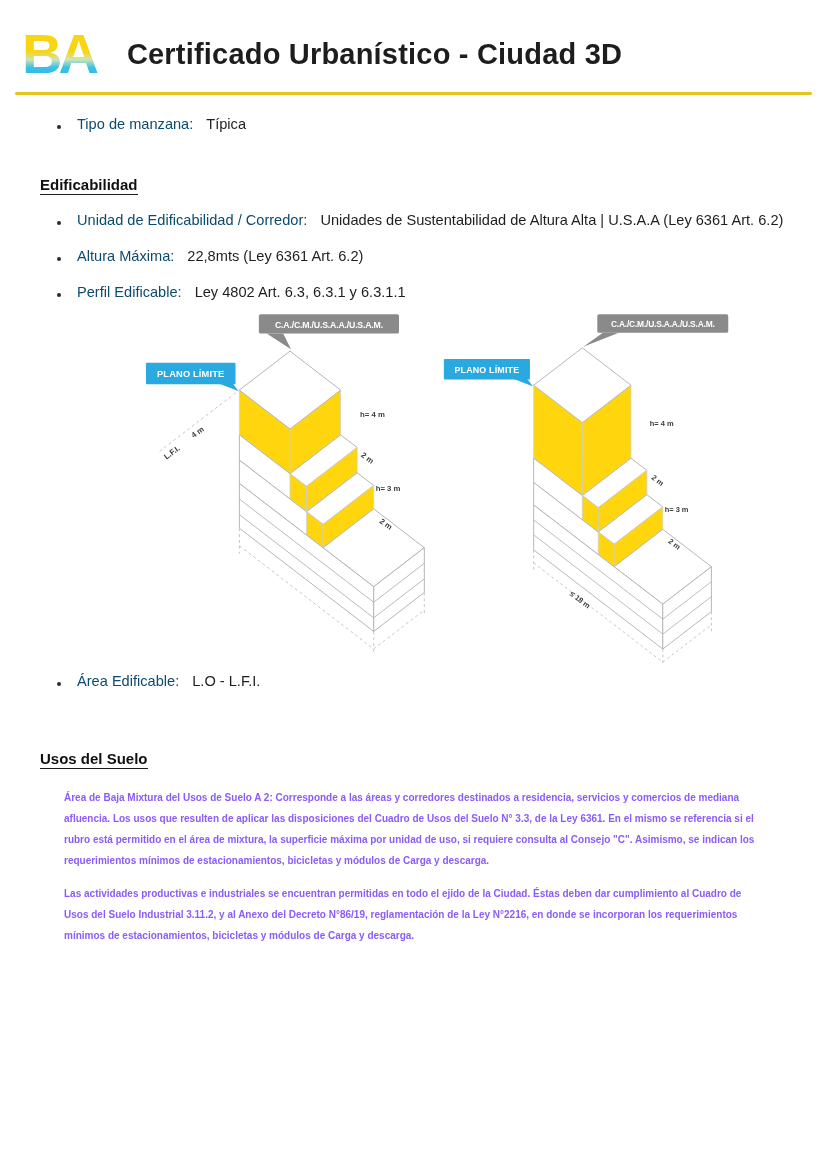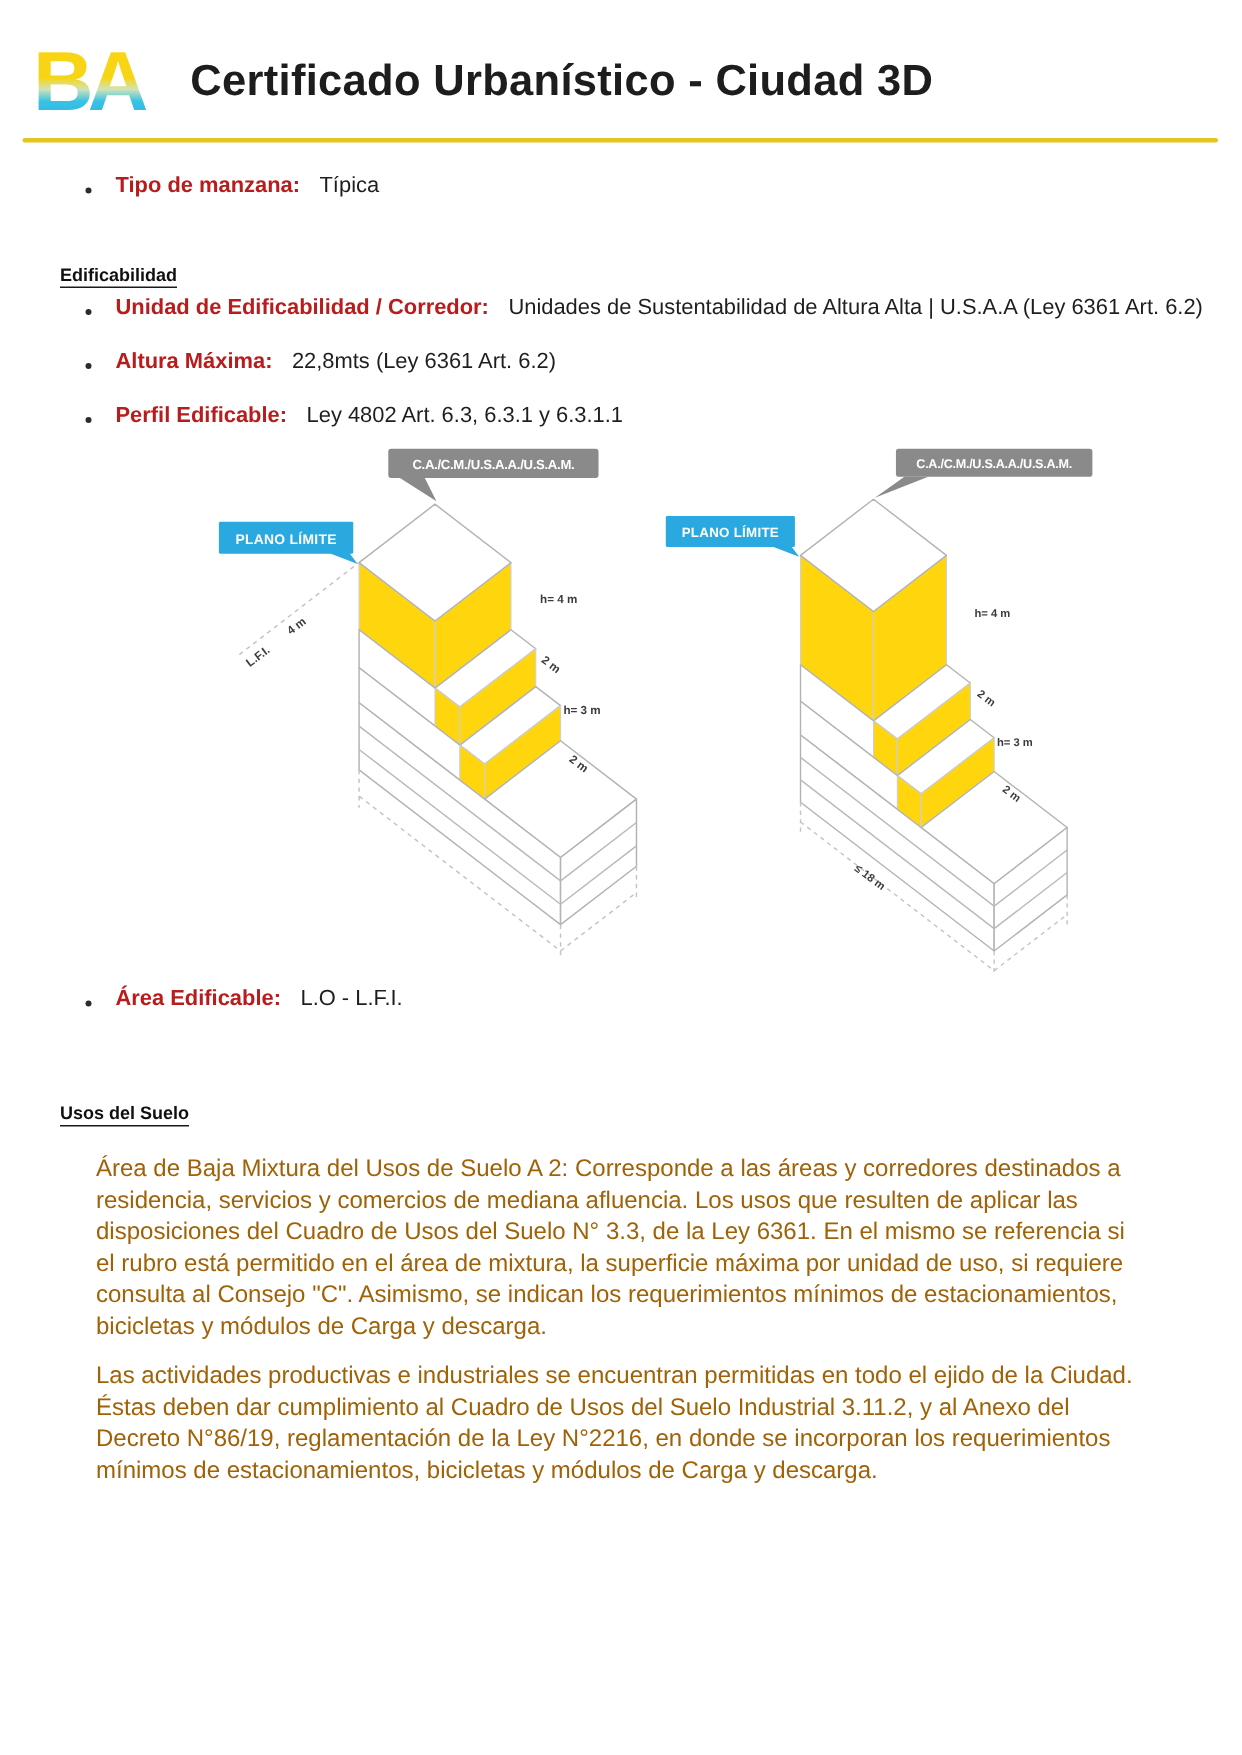--- a/index.html
+++ b/index.html
@@ -14,44 +14,44 @@
     background:linear-gradient(180deg,#f9d616 0%,#f8d513 46%,#cfe3b8 60%,#39c2e5 74%,#2ab4e2 100%);
     -webkit-background-clip:text;background-clip:text;color:transparent;
     padding-right:6px;
   }
   .title{font-size:29px;font-weight:bold;color:#1d1d1d;margin-left:26px;letter-spacing:.2px;}
   .rule{height:3px;background:#e5c41d;margin:10px 16px 0 15px;border-radius:2px;}
   
   .bullets{padding-left:57px;padding-right:40px;}
   .bullet{display:flex;font-size:14.6px;line-height:15px;}
   .bullet .dot{width:4px;height:4px;border-radius:50%;background:#2c2c2c;margin:8px 16px 0 0;flex:none;}
-  .bullet .lbl{font-weight:bold;color:#b91c1c;white-space:nowrap;}
+  .bullet .lbl{font-weight:normal;color:#0c4a6e;white-space:nowrap;}
   .bullet .val{margin-left:13px;color:#1e1e1e;white-space:nowrap;}
   .mt-manzana{margin-top:22px;}
-  .mt-item{margin-top:8px;}
+  .mt-item{margin-top:20px;}
   .gap-item{margin-top:21px;}
   
-  .section-h{margin:0 0 0 40px;font-size:12px;font-weight:bold;color:#101010;}
+  .section-h{margin:0 0 0 40px;font-size:15px;font-weight:bold;color:#101010;}
   .section-h span{border-bottom:1.6px solid #1a1a1a;padding-bottom:1px;}
   .h-edificabilidad{margin-top:44px;}
   .h-usos{margin-top:61px;}
   
   .diagrams{display:flex;align-items:flex-start;padding-left:144px;margin-top:12px;gap:6px;}
   svg text{font-family:"Liberation Sans","DejaVu Sans",sans-serif;}
   .face-w{fill:#ffffff;stroke:#b3b3b3;stroke-width:1;stroke-linejoin:round;}
   .face-y{fill:#ffd60e;stroke:#cfcfcf;stroke-width:.8;stroke-linejoin:round;}
   .edge{stroke:#b9b9b9;stroke-width:1;fill:none;}
   .edge-dash{stroke:#c3c3c3;stroke-width:1;fill:none;stroke-dasharray:3 3;}
   .dim{font-size:8px;font-weight:bold;fill:#3c3c3c;}
   .callout-gray{fill:#8a8a8a;}
   .callout-gray-t{font-size:9px;font-weight:bold;fill:#ffffff;letter-spacing:-.2px;}
   .callout-cyan{fill:#29a9df;}
   .callout-cyan-t{font-size:9.5px;font-weight:bold;fill:#ffffff;letter-spacing:.2px;}
   
-  .para{width:702px;margin-left:64px;font-size:16px;line-height:21px;color:#a16207;}
+  .para{width:702px;margin-left:64px;font-size:10px;line-height:21px;color:#8b5cf6;font-weight:bold;}
   .p1{margin-top:20px;}
   .p2{margin-top:12px;}
   .after-diagram{margin-top:6px;}
 </style>
 </head>
 <body>
 
 <div class="header">
   <div class="logo">BA</div>
   <div class="title">Certificado Urbanístico - Ciudad 3D</div>

